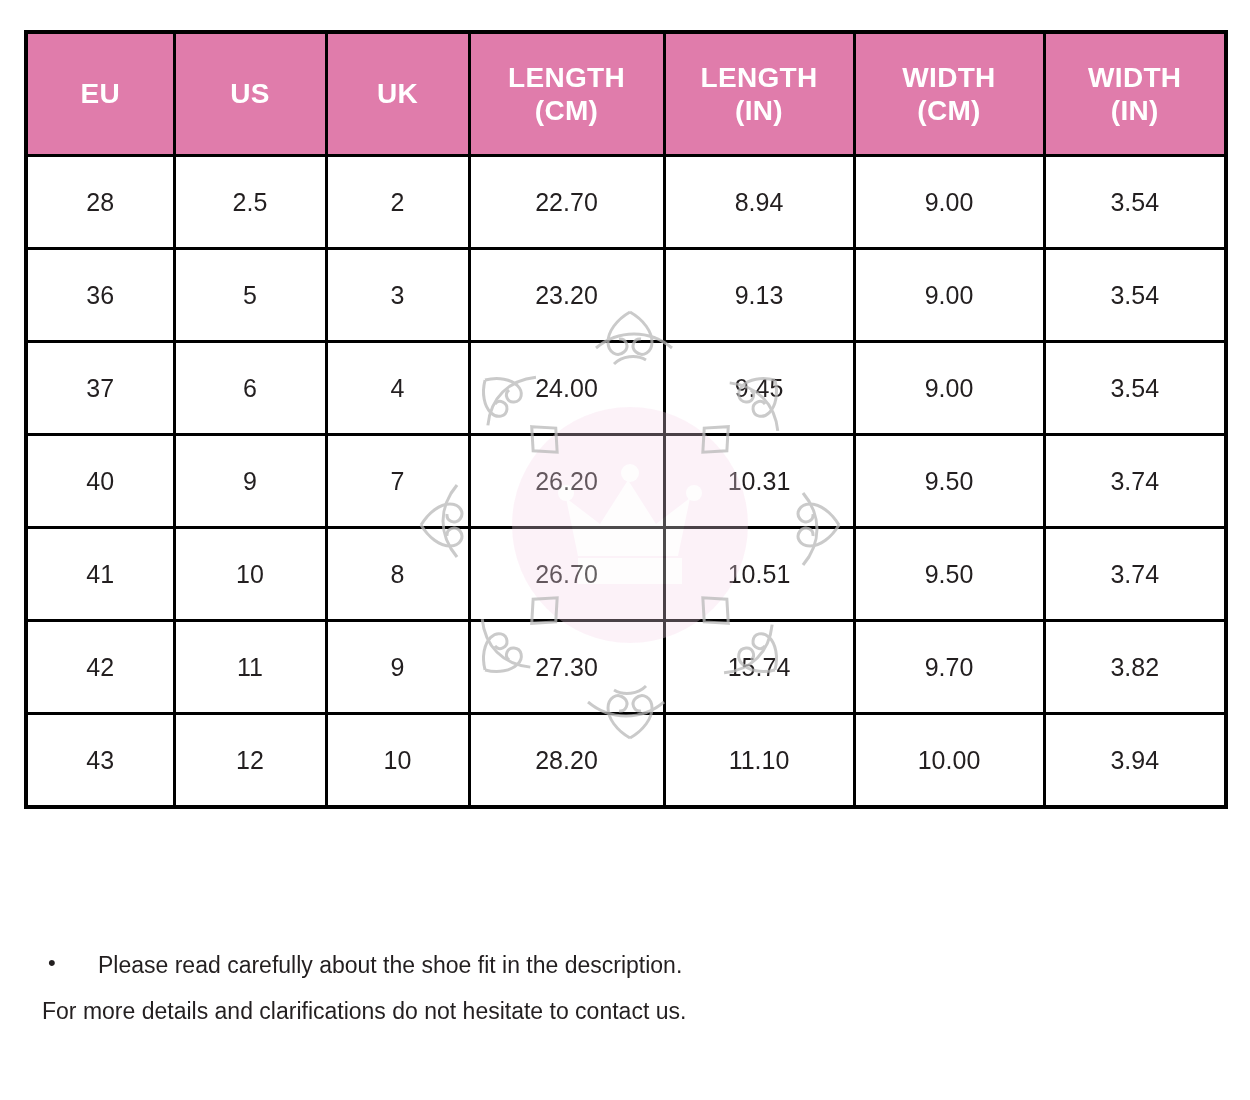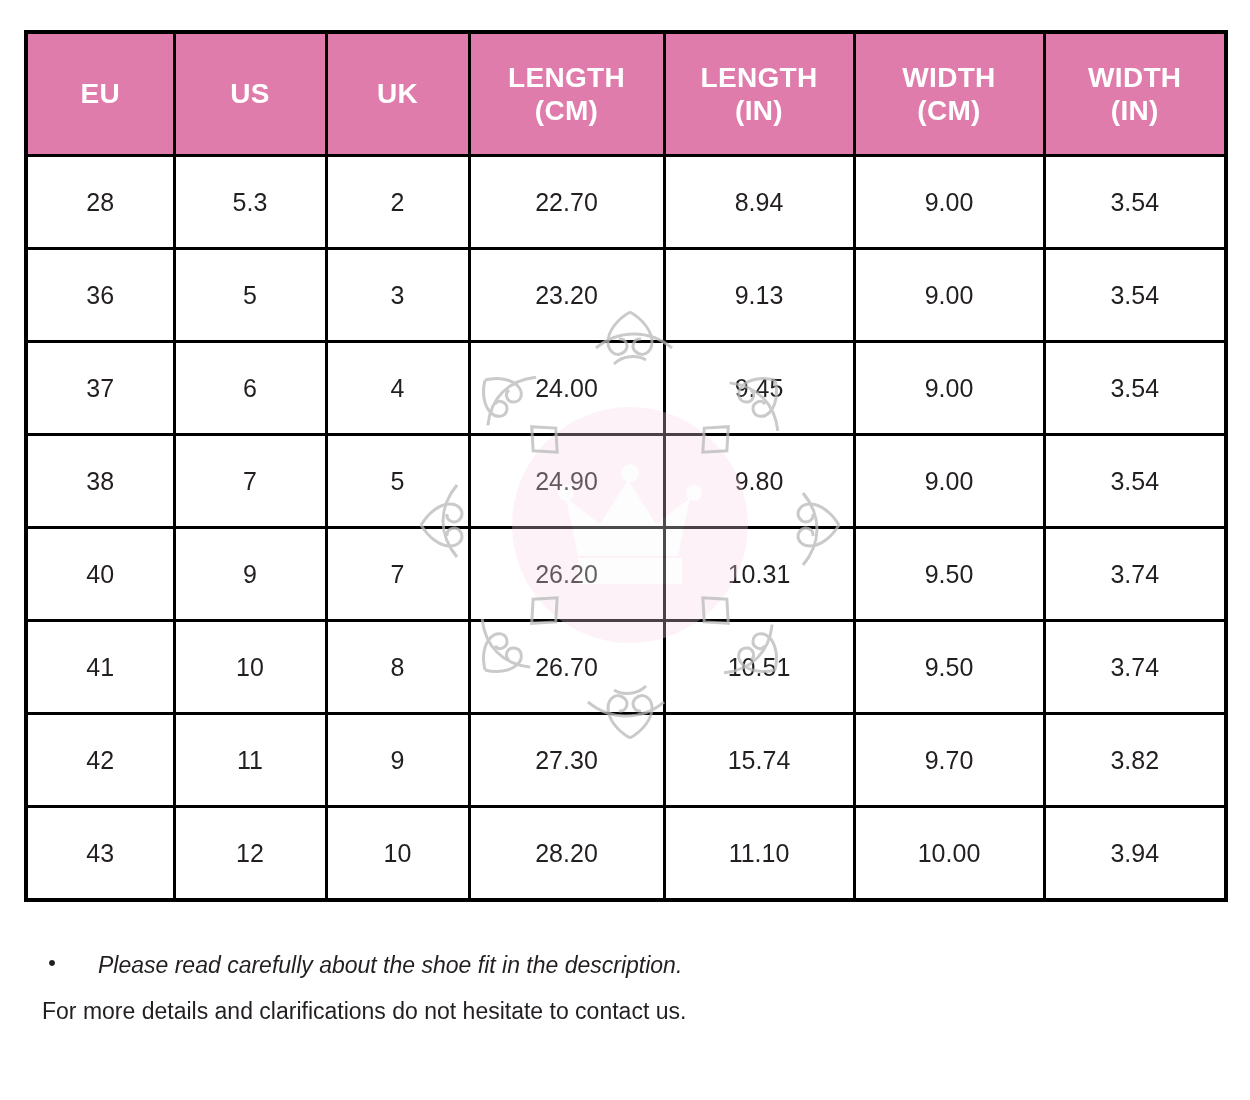--- a/index.html
+++ b/index.html
@@ -84,21 +84,20 @@
     top: 950px;
     width: 1180px;
     z-index: 3;
     font-size: 23px;
     color: #231f20;
   }
   ul.note-list {
     list-style: none;
     margin: 0;
     padding: 0;
-    font-style: italic;
   }
   ul.note-list li {
     position: relative;
     padding-left: 58px;
     margin-bottom: 14px;
     line-height: 1.38;
   }
   ul.note-list li::before {
     content: "\2022";
     position: absolute;
@@ -227,21 +226,21 @@
           </th>
           <th>
             <span>WIDTH</span><br>
             <span>(IN)</span>
           </th>
         </tr>
       </thead>
       <tbody>
         <tr>
           <td>28</td>
-          <td>5.3</td>
+          <td>2.5</td>
           <td>2</td>
           <td>22.70</td>
           <td>8.94</td>
           <td>9.00</td>
           <td>3.54</td>
         </tr>
         <tr>
           <td>36</td>
           <td>5</td>
           <td>3</td>
@@ -253,29 +252,20 @@
         <tr>
           <td>37</td>
           <td>6</td>
           <td>4</td>
           <td>24.00</td>
           <td>9.45</td>
           <td>9.00</td>
           <td>3.54</td>
         </tr>
         <tr>
-          <td>38</td>
-          <td>7</td>
-          <td>5</td>
-          <td>24.90</td>
-          <td>9.80</td>
-          <td>9.00</td>
-          <td>3.54</td>
-        </tr>
-        <tr>
           <td>40</td>
           <td>9</td>
           <td>7</td>
           <td>26.20</td>
           <td>10.31</td>
           <td>9.50</td>
           <td>3.74</td>
         </tr>
         <tr>
           <td>41</td>

